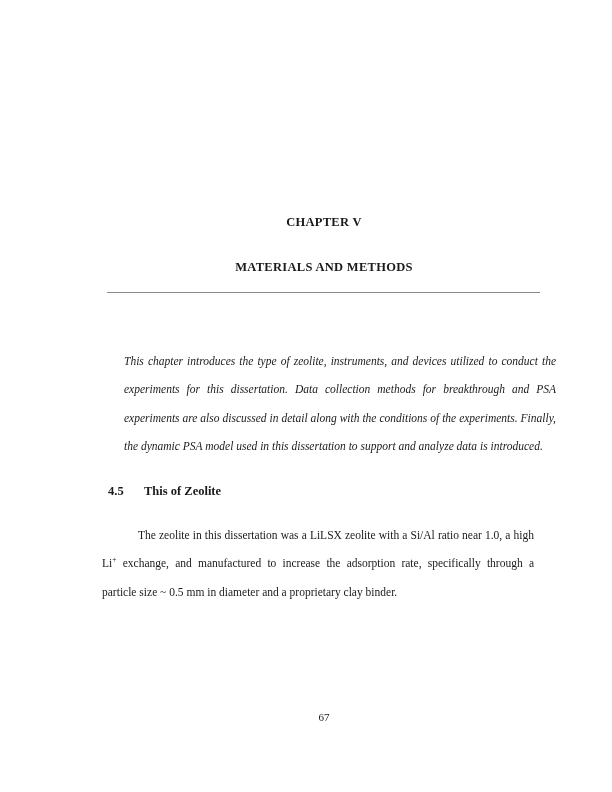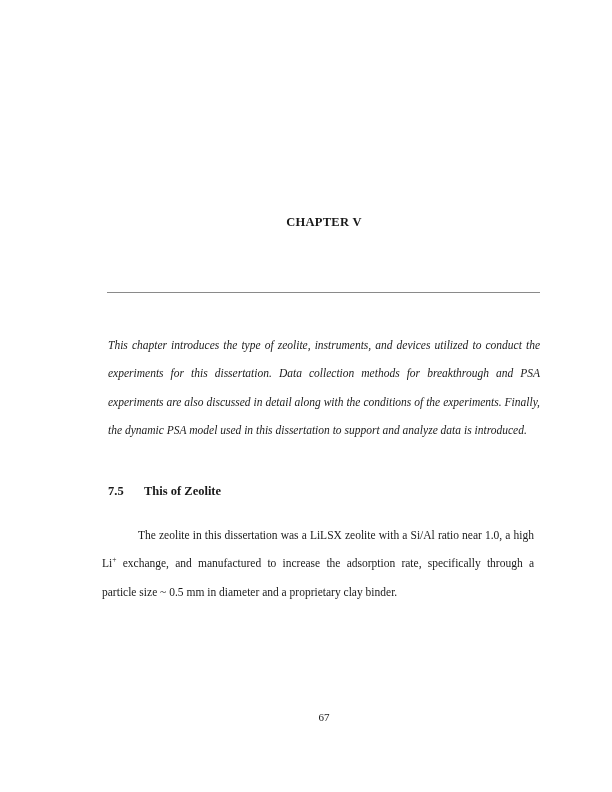--- a/index.html
+++ b/index.html
@@ -36,21 +36,21 @@
     left: 107px;
     width: 433px;
     height: 1px;
     background: #8a8a8a;
   }
   .intro-paragraph {
     position: absolute;
     top: 331px;
     left: 108px;
     width: 432px;
-    margin: 0;
+    margin: 16px;
     font-style: italic;
     font-size: 11.5px;
     line-height: 28.4px;
     text-align: justify;
   }
   .section-heading {
     position: absolute;
     top: 484px;
     left: 108px;
     width: 432px;
@@ -87,26 +87,27 @@
     font-size: 11px;
   }
 </style>
 </head>
 <body>
 
 <div class="page">
 
   <h1 class="chapter-heading">CHAPTER V</h1>
 
+  <h2 class="chapter-subheading">MATERIALS AND METHODS</h2>
 
   <div class="rule"></div>
 
   <p class="intro-paragraph">This chapter introduces the type of zeolite, instruments, and devices utilized to conduct the experiments for this dissertation.  Data collection methods for breakthrough and PSA experiments are also discussed in detail along with the conditions of the experiments.  Finally, the dynamic PSA model used in this dissertation to support and analyze data is introduced.</p>
 
   <div class="section-heading">
-    <span class="section-number">7.5</span><span class="section-title">This of Zeolite</span>
+    <span class="section-number">4.5</span><span class="section-title">This of Zeolite</span>
   </div>
 
   <p class="body-paragraph"><span>The zeolite in this dissertation was a LiLSX zeolite with a Si/Al ratio near 1.0, a high Li</span><sup>+</sup><span> exchange, and manufactured to increase the adsorption rate, specifically through a particle size ~ 0.5 mm in diameter and a proprietary clay binder.</span></p>
 
   <div class="page-number">67</div>
 
 </div>
 
 </body></html>

